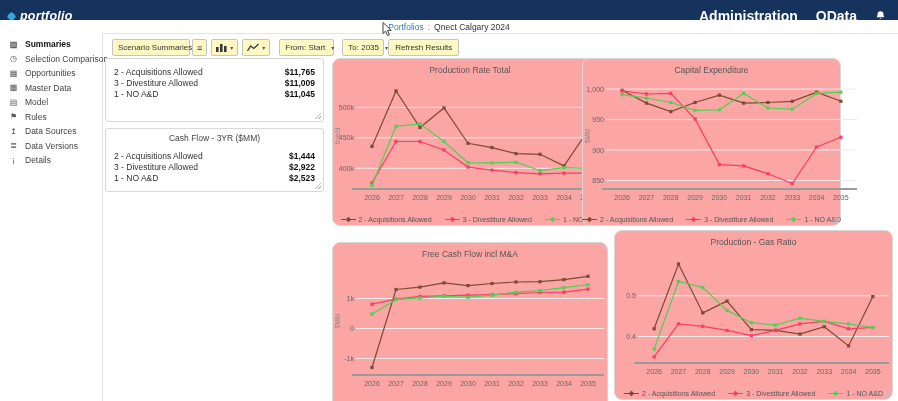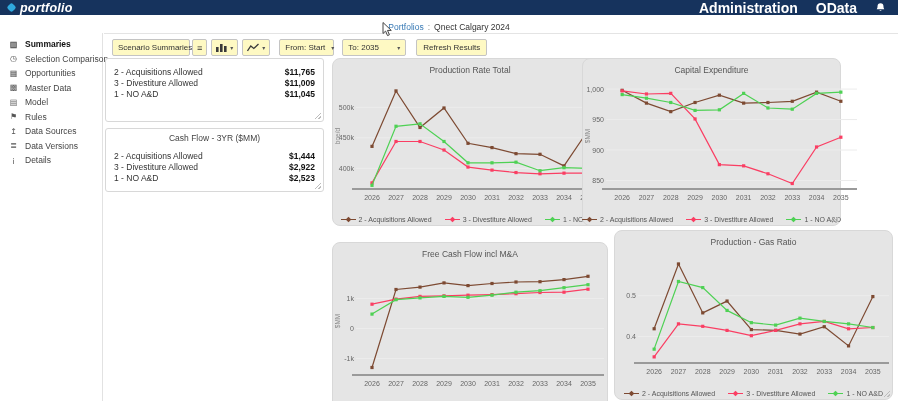--- a/index.html
+++ b/index.html
@@ -1,20 +1,20 @@
 <!DOCTYPE html>
 <html><head>
 <meta charset="utf-8">
 <style>
   * { box-sizing: border-box; margin: 0; padding: 0; }
   html,body { width:898px; height:401px; overflow:hidden; }
   body { font-family:"Liberation Sans", sans-serif; background:#fff; position:relative; color:#333; }
 
   
-  .topbar { position:absolute; top:0; left:0; width:898px; height:15px; background:#16335d; display:flex; align-items:center; padding:0 12px 0 8px; color:#fff; }
+  .topbar { position:absolute; top:0; left:0; width:898px; height:32px; background:#16335d; display:flex; align-items:center; padding:0 12px 0 8px; color:#fff; }
   .logo { display:flex; align-items:center; gap:5px; font-style:italic; font-weight:bold; font-size:12.5px; letter-spacing:.2px; }
   .logo-mark { width:7px; height:7px; background:#2fa9de; transform:rotate(45deg); border-radius:2px; display:inline-block; }
   .topnav { margin-left:auto; display:flex; align-items:center; gap:18px; font-size:14px; font-weight:bold; }
   .topnav a { color:#fff; text-decoration:none; cursor:pointer; }
   .bell { display:flex; align-items:center; cursor:pointer; }
 
   
   .breadcrumb { position:absolute; top:20px; left:0; width:898px; height:13px; background:#fff; display:flex; align-items:center; gap:4px; padding:0 8px; font-size:8.5px;justify-content:center; }
   .bc-link { color:#3779b5; cursor:pointer; }
   .bc-sep { color:#888; }
@@ -29,34 +29,34 @@
   
   .main-divider { position:absolute; top:33px; left:104px; width:794px; height:1px; background:#e4e4e4; }
 
   
   .toolbar { position:absolute; top:39px; left:112px; height:17px; display:flex; align-items:center; }
   .tb { height:17px; border:1px solid #c4c4c4; background:#fef9c3; display:flex; align-items:center; font-size:8px; color:#333; border-radius:2px; padding:0 5px; cursor:pointer; white-space:nowrap; }
   .tb .caret { font-size:6px; color:#555; margin-left:6px; }
   .tb-summary { width:78px; justify-content:space-between; margin-right:2px; }
   .tb-icon { padding:0 4px; margin-right:4px; justify-content:center; }
   .tb-from { width:55px; justify-content:space-between; margin-right:8px; }
-  .tb-to { width:64px; justify-content:space-between; margin-right:10px; }
+  .tb-to { width:42px; justify-content:space-between; margin-right:4px; }
   .tb-refresh { padding:0 6px; }
 
   
   .sum-card { position:absolute; left:105px; width:219px; height:64px; background:#fff; border:1px solid #d8d8d8; border-radius:3px; }
   .sum-card.c1 { top:58px; } .sum-card.c2 { top:128px; }
   .sum-title { text-align:center; font-size:8.5px; color:#444; padding-top:4px; }
   .sum-rows { padding:8px 8px 0 8px; }
   .sum-row { display:flex; justify-content:space-between; font-size:8.5px; line-height:10.8px; }
   .sum-row .lab { color:#333; }
   .sum-row .val { color:#111; font-weight:bold; }
 
   
-  .chart-card { position:absolute; background:#e5e5e5; border:1px solid #d8d8d8; border-radius:8px; }
+  .chart-card { position:absolute; background:#fca5a5; border:1px solid #d8d8d8; border-radius:8px; }
   .cc-prod  { left:332px; top:58px;  width:276px; height:168px; }
   .cc-capex { left:582px; top:58px;  width:259px; height:168px; }
   .cc-fcf   { left:332px; top:242px; width:276px; height:170px; }
   .cc-gas   { left:614px; top:230px; width:279px; height:170px; }
   .chart-title { text-align:center; font-size:8.5px; color:#555; height:18px; padding-top:6px; }
   .chart-legend { height:20px; display:flex; align-items:center; justify-content:center; gap:13px; font-size:7px; color:#555; }
   .legend-item { display:flex; align-items:center; gap:3px; cursor:pointer; white-space:nowrap; }
   svg text { font-family:"Liberation Sans", sans-serif; }
 
   .resize-handle { position:absolute; right:2px; bottom:2px; width:8px; height:8px; cursor:nwse-resize;

